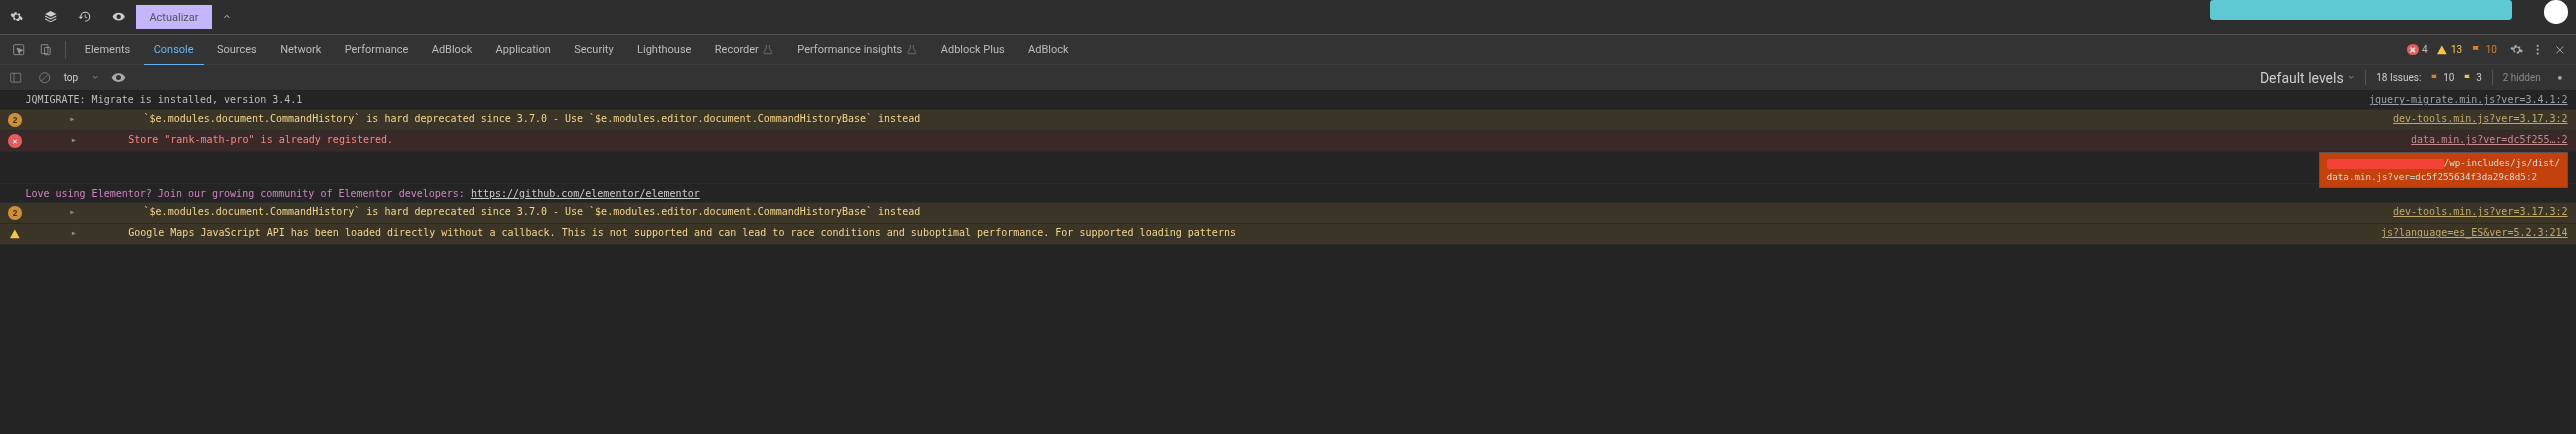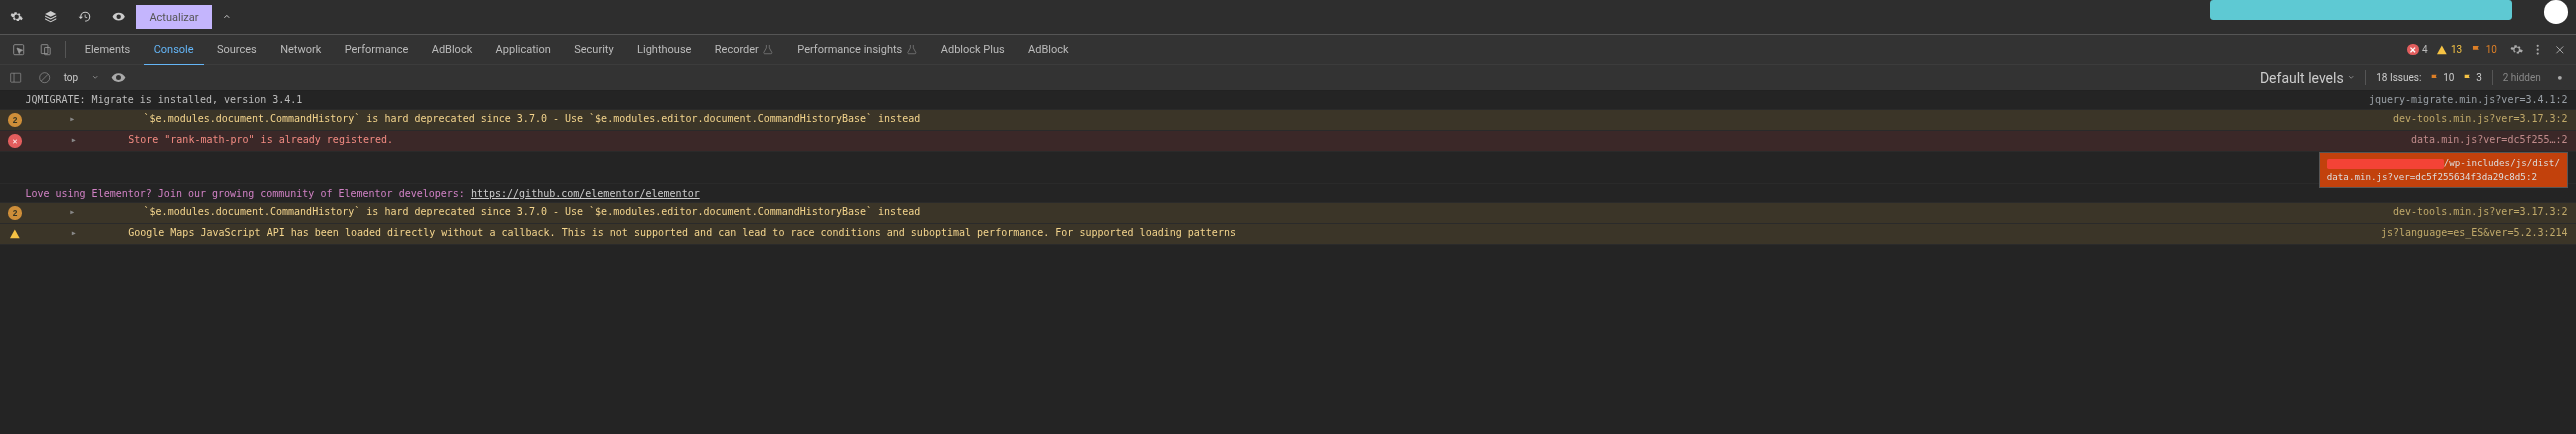--- a/index.html
+++ b/index.html
@@ -41,21 +41,21 @@
 .filter-input { flex: 1; max-width: 1745px; background: #3a3a3a; border: 0.8px solid #555; height: 18.5px; padding: 0 6.7px; color: #ccc; font-size: 10px; border-radius: 1.7px; }
 .levels-select { color: #ccc; display: flex; align-items: center; gap: 3.4px; cursor: pointer; font-size: 14px; }
 .issues-indicator { display: flex; align-items: center; gap: 8.4px; color: #ccc; font-size: 10px; }
 .issues-pill { display: flex; align-items: center; gap: 3.4px; }
 .hidden-label { color: #888; }
 
 
 .console-rows { font-family: Menlo, Consolas, monospace; font-size: 10px; }
 .row { display: flex; align-items: flex-start; padding: 3.4px 8.4px 3.4px 8.4px; border-bottom: 0.8px solid #2a2a2a; position: relative; min-height: 18.5px; gap: 44px; }
 .row .msg { flex: 1; white-space: pre; overflow: hidden; }
-.row .src { color: #9aa0a6; margin-left: 10px; white-space: nowrap; }
+.row .src { color: #9aa0a6; text-decoration: underline; margin-left: 10px; white-space: nowrap; }
 .row.info { color: #bdbdbd; background: #242424; }
 .row.info .msg { padding-left: 17px; }
 .row.warn { background: #3b3528; color: #f4d58d; }
 .row.warn .src { color: #c0a96a; }
 .row.error { background: #3b2828; color: #f28b82; }
 .row.error .src { color: #c08b8b; }
 .row.magenta { color: #d081c4; }
 .row.magenta a { color: #ccc; text-decoration: underline; }
 .level-icon { width: 13.4px; height: 13.4px; margin-right: 5px; display: inline-flex; align-items: center; justify-content: center; border-radius: 6.7px; font-size: 8.4px; flex-shrink: 0; }
 .count-badge { min-width: 13.4px; height: 13.4px; border-radius: 6.7px; background: #e25d5d; color: #fff; font-size: 8.4px; display: inline-flex; align-items: center; justify-content: center; margin-right: 3.4px; flex-shrink: 0; font-family: -apple-system, sans-serif; font-weight: 600; }

